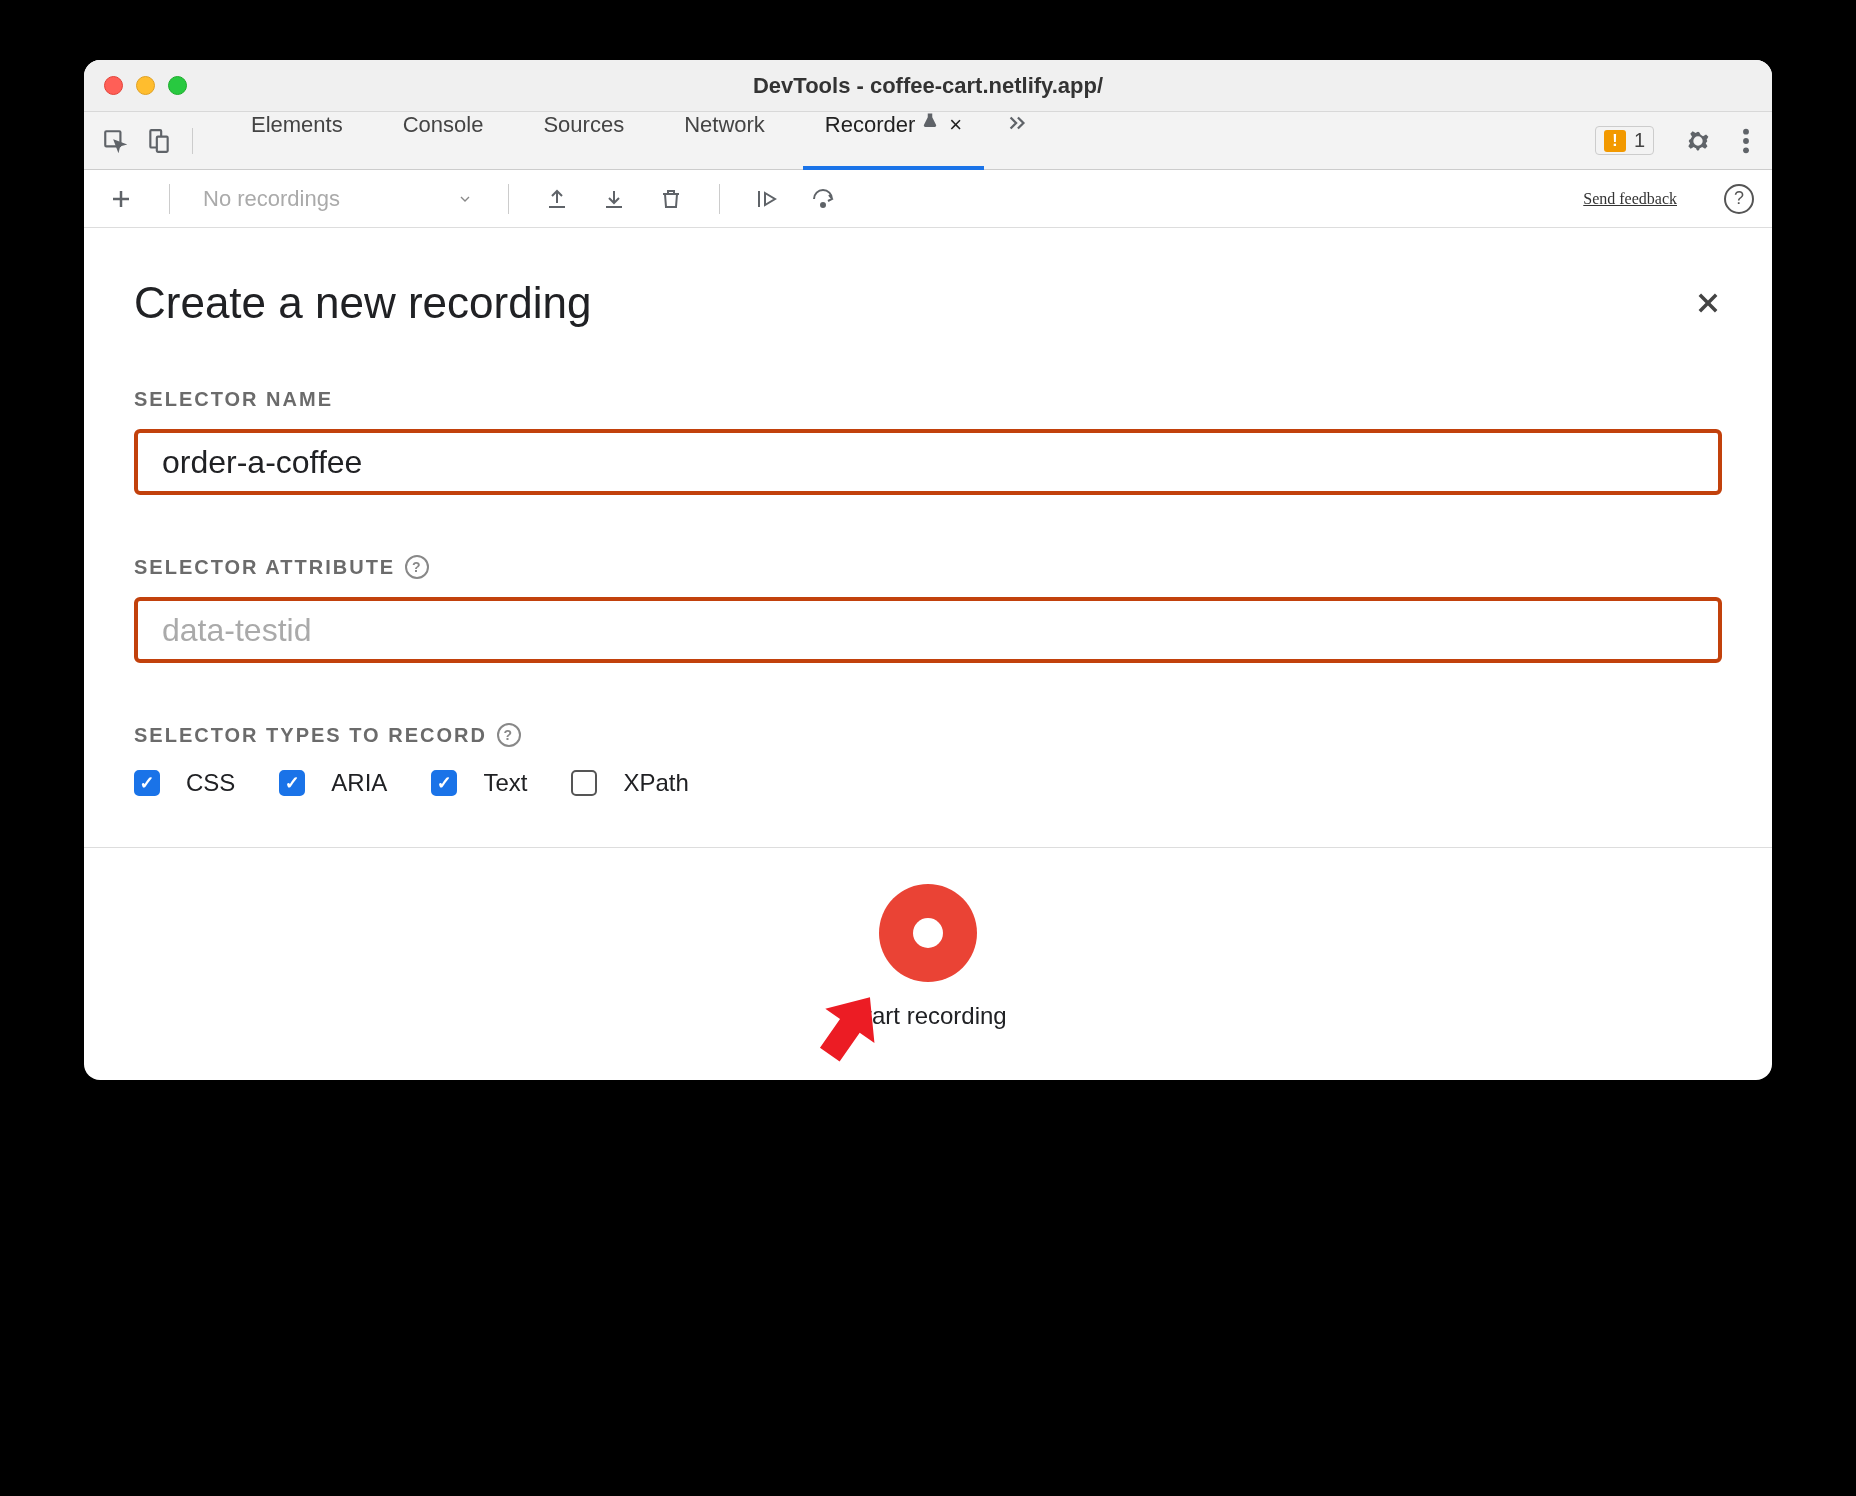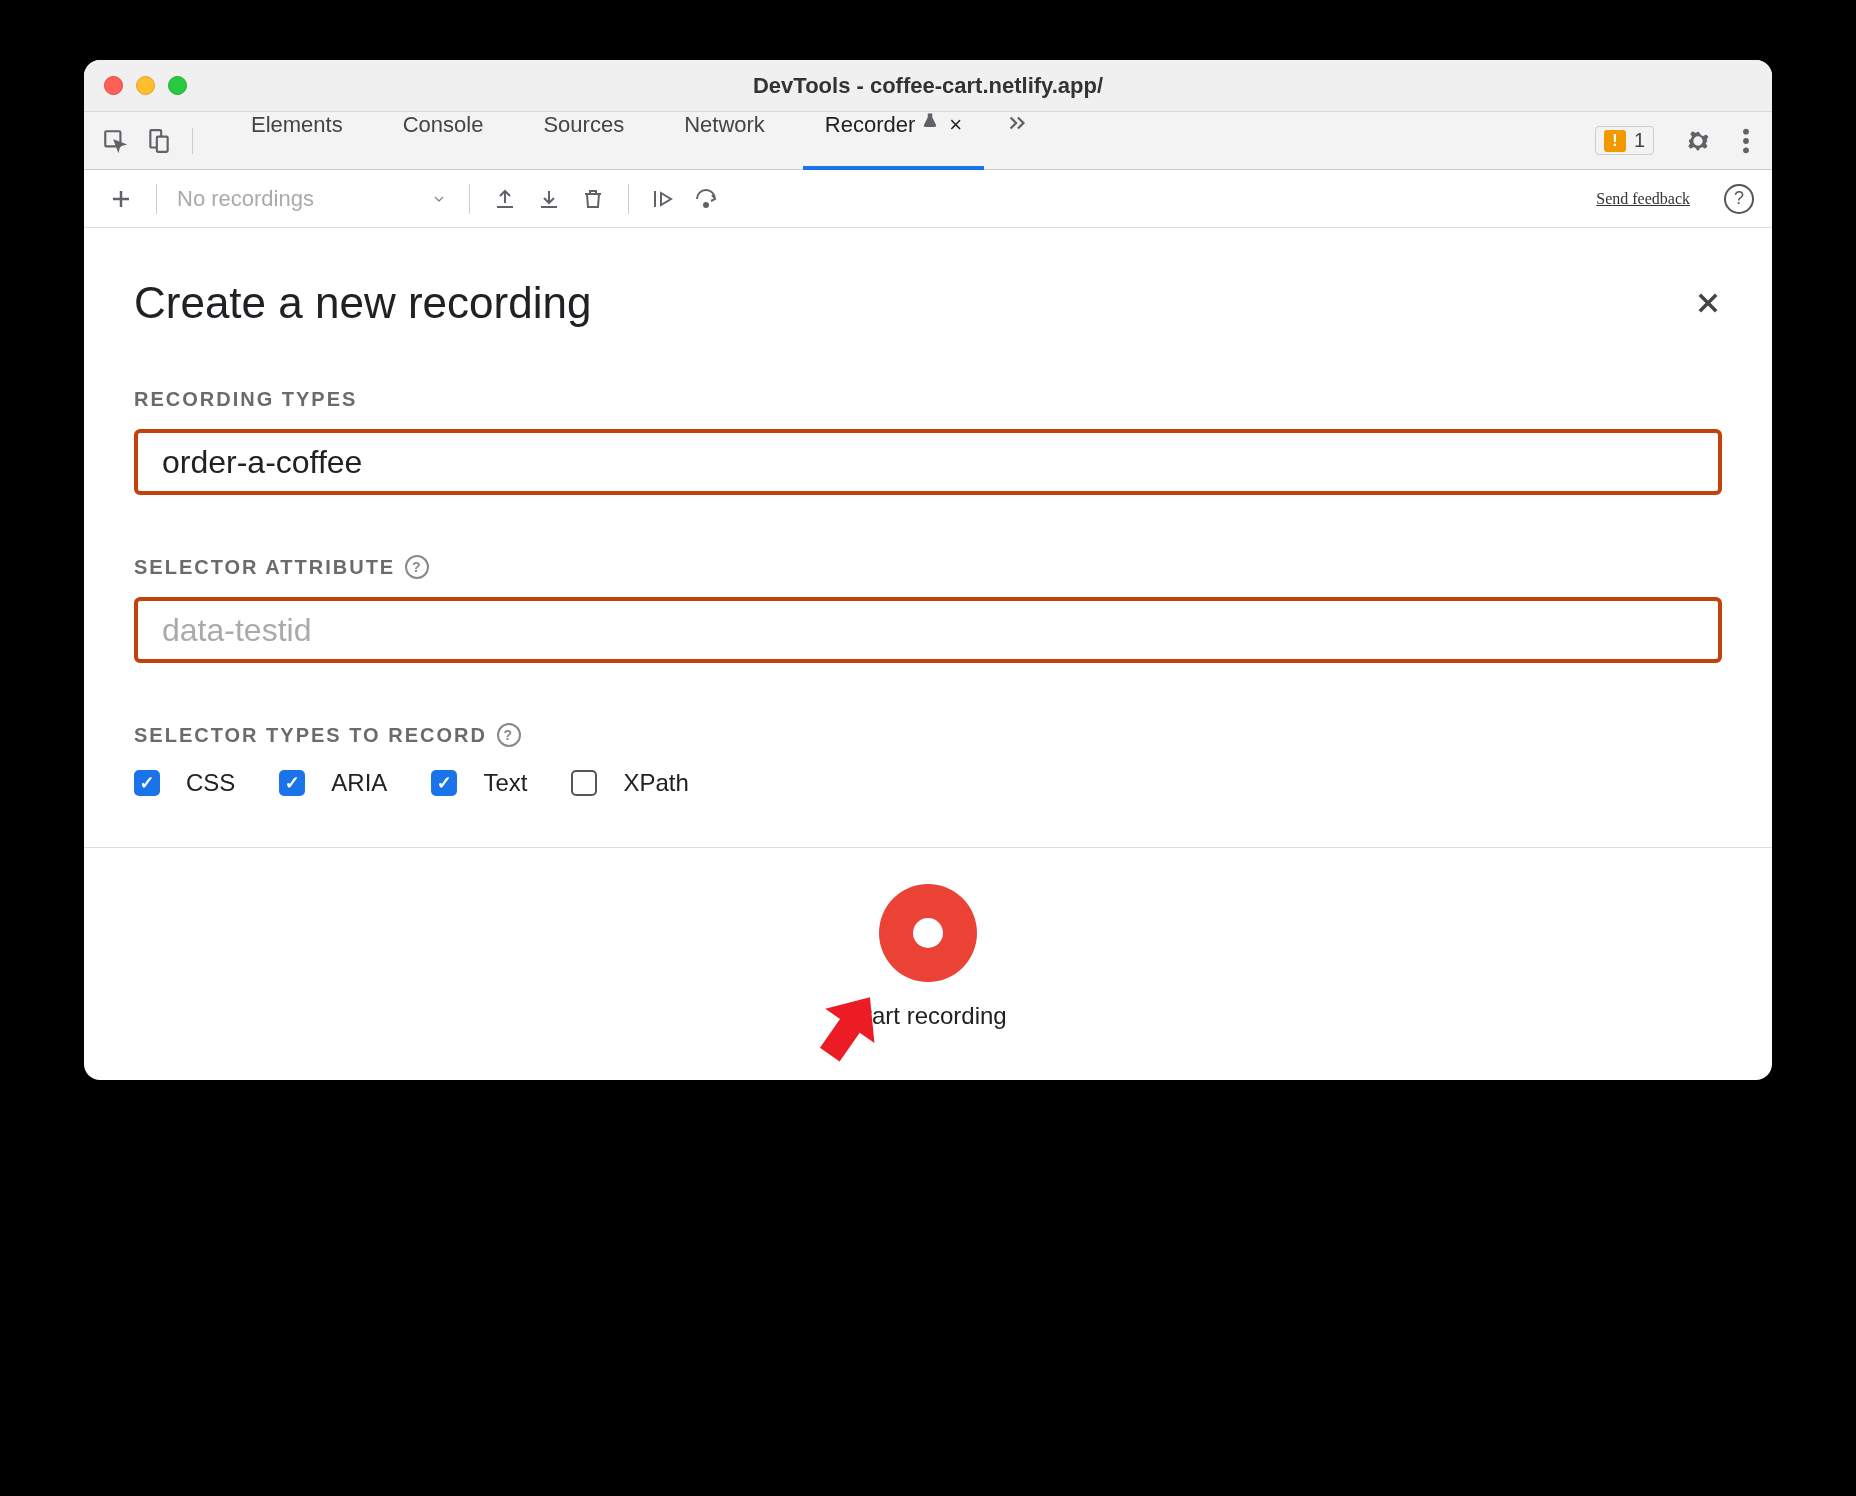--- a/index.html
+++ b/index.html
@@ -66,21 +66,21 @@
 }
 .issues-icon { width: 22px; height: 22px; background: #f29900; border-radius: 3px; display: flex; align-items: center; justify-content: center; color: #fff; font-size: 16px; font-weight: bold; }
 .toolbar {
   height: 58px;
   display: flex;
   align-items: center;
   border-bottom: 1px solid #ddd;
   padding: 0 18px;
   font-size: 22px;
   color: #555;
-  gap: 6px;
+  gap: 19px;
 }
 .tb-divider { width: 1px; height: 30px; background: #ccc; margin: 0 10px; }
 .tb-icon-btn { width: 38px; height: 38px; display: flex; align-items: center; justify-content: center; cursor: pointer; color: #5f6368; }
 .recordings-dropdown {
   display: flex; align-items: center; color: #aaa; gap: 10px; padding: 0 6px 0 4px; min-width: 280px; justify-content: space-between;
 }
 .send-feedback { margin-left: auto; text-decoration: underline; color: #333; font-size: 16px; cursor: pointer; font-family: Liberation Serif, serif; }
 .help-circle { margin-left: 28px; width: 30px; height: 30px; border: 2px solid #555; border-radius: 50%; display: flex; align-items: center; justify-content: center; font-size: 18px; color: #555; cursor: pointer; }
 
 .content { padding: 50px 50px 0 50px; }
@@ -247,21 +247,21 @@
     <div class="page-header">
       <h1 class="page-title">Create a new recording</h1>
       <span class="close-x">
         <svg width="28" height="28" viewBox="0 0 24 24" stroke="#444" stroke-width="3">
             <path d="M5 5l14 14M19 5L5 19"></path>
           </svg>
       </span>
     </div>
 
     <div class="field-group">
-      <div class="field-label">RECORDING TYPES</div>
+      <div class="field-label">SELECTOR NAME</div>
       <input class="text-input" type="text" value="order-a-coffee" style="">
     </div>
 
     <div class="field-group">
       <div class="field-label">
         <span>SELECTOR ATTRIBUTE</span>
         <span class="small-help-circle">?</span>
       </div>
       <input class="text-input" type="text" placeholder="data-testid" style="">
     </div>

